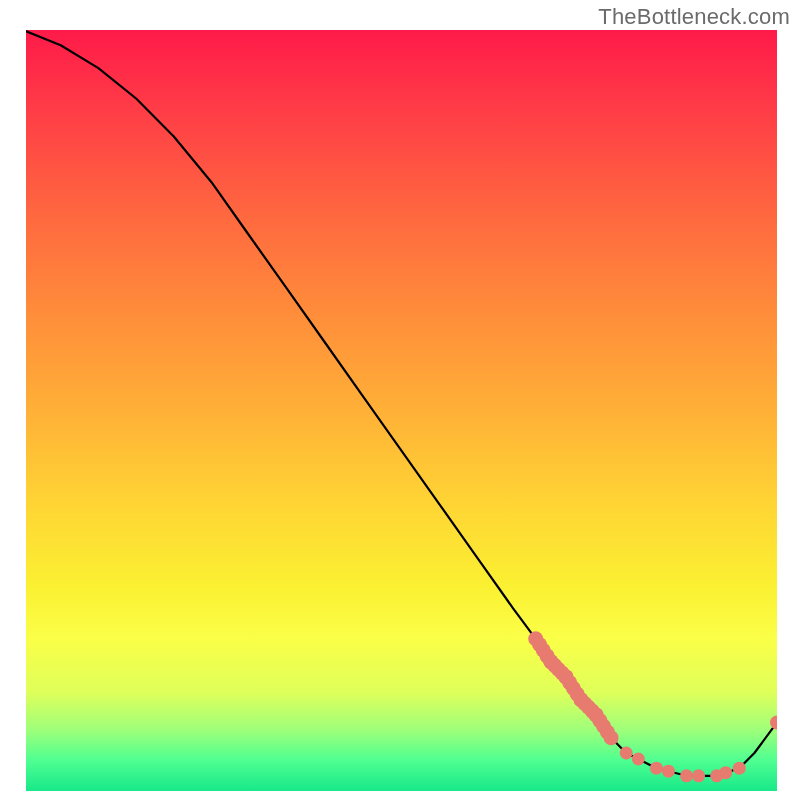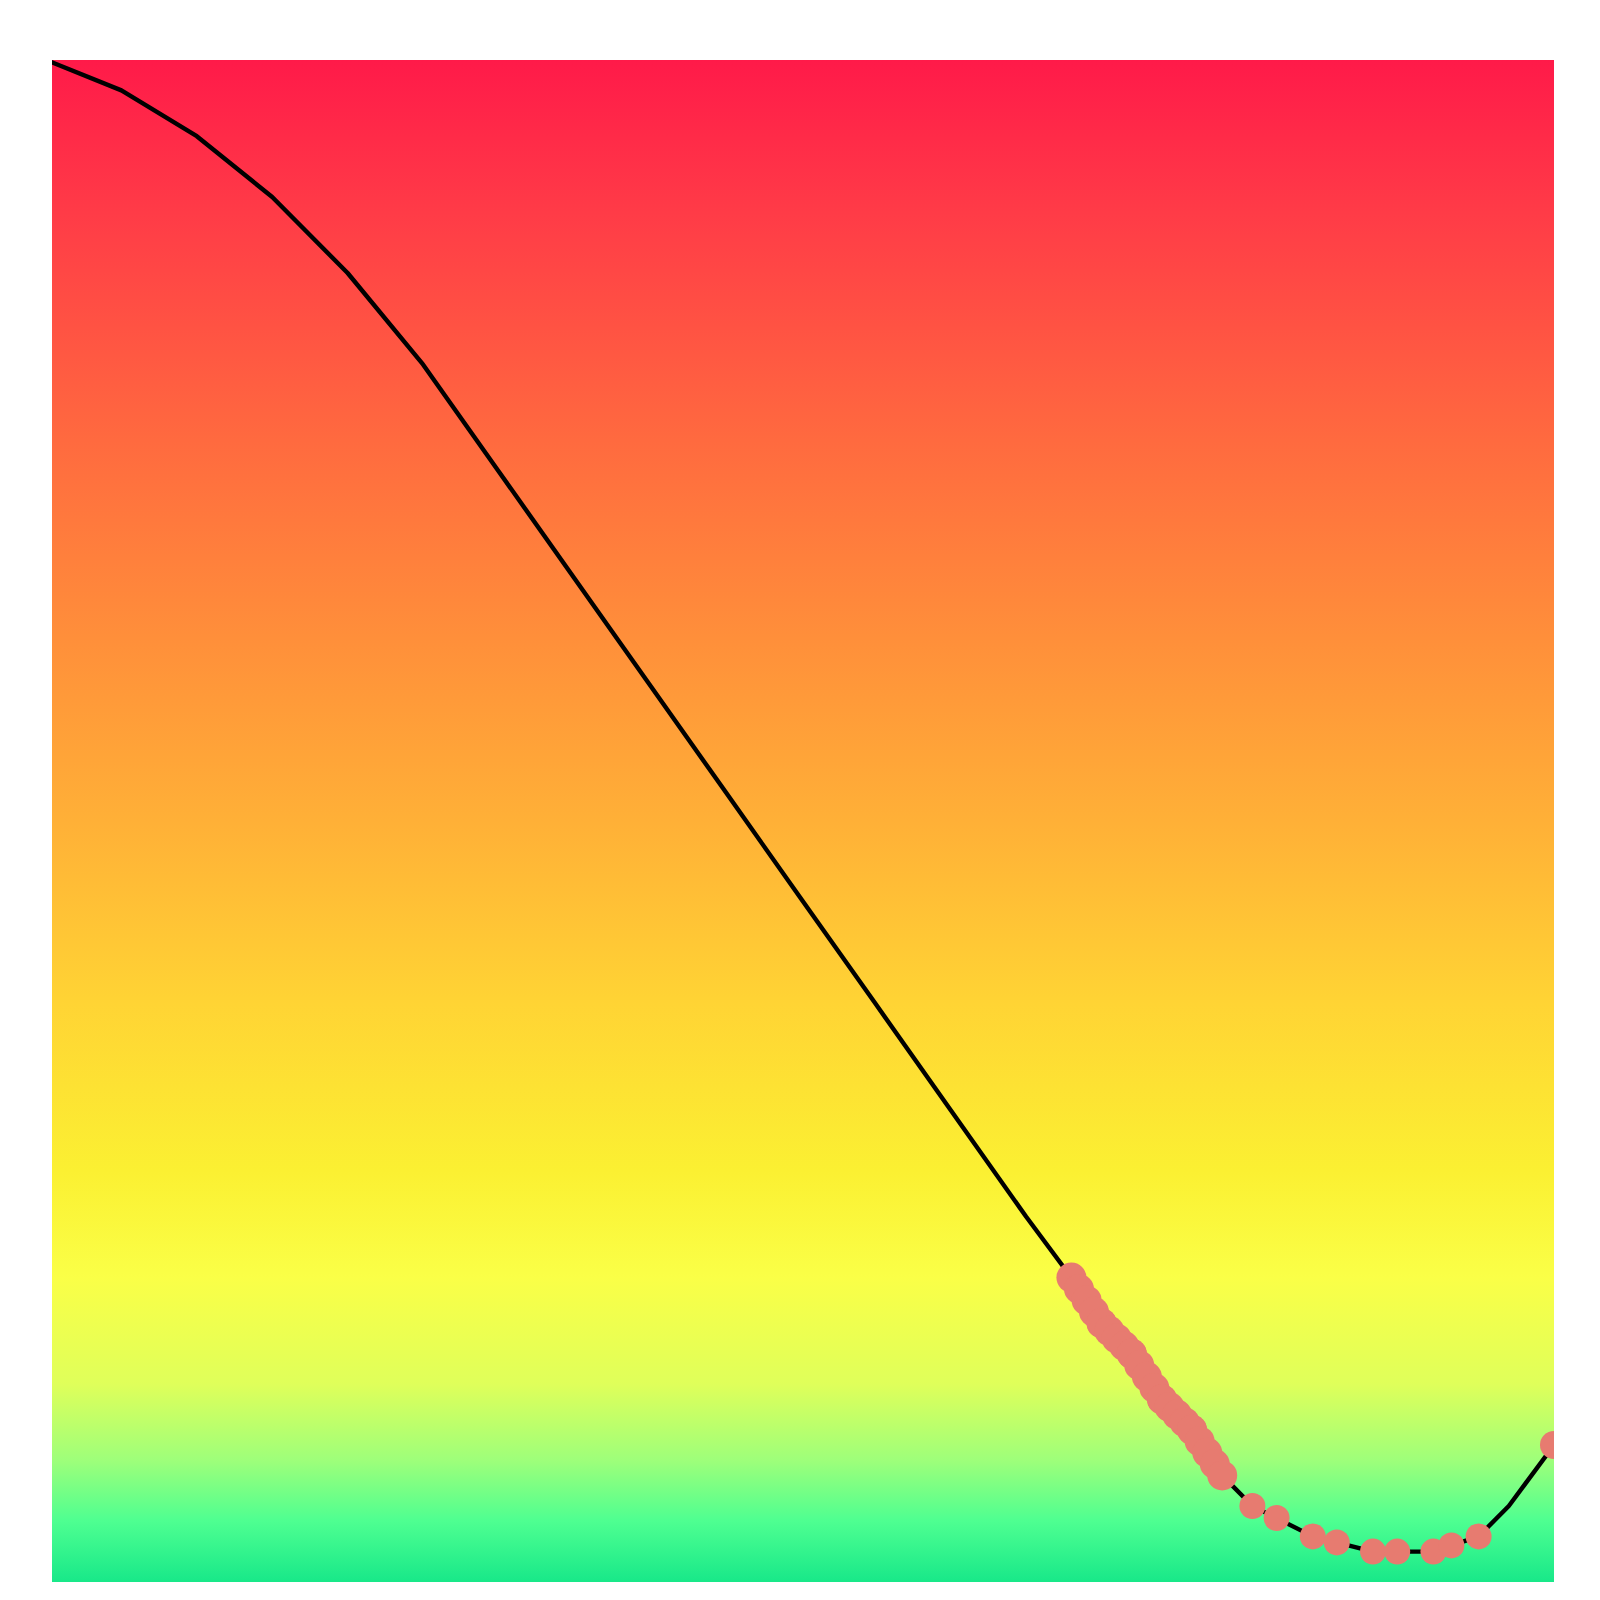--- a/index.html
+++ b/index.html
@@ -68,20 +68,21 @@
     position: absolute;
     left: 0; top: 0; bottom: 0;
     width: 3px;
     background: #fff;
   }
 </style>
 </head>
 <body>
 
 <div class="stage">
+  <div class="watermark">TheBottleneck.com</div>
 
   <div class="plot">
     <div class="gradient"></div>
 
     <div class="curve-layer">
       <svg viewBox="0 0 754 761" preserveAspectRatio="none">
         <path d="M0.0 0.0 L37.7 15.2 L75.4 38.1 L113.1 68.5 L150.8 106.5 L188.5 152.2 L226.2 205.5 L263.9 258.7 L301.6 312.0 L339.3 365.3 L377.0 418.6 L414.7 471.8 L452.4 525.1 L490.1 578.4 L512.7 608.8 L527.8 631.6 L542.9 646.9 L558.0 669.7 L573.0 684.9 L588.1 707.7 L603.2 723.0 L633.4 738.2 L663.5 745.8 L693.7 745.8 L716.3 738.2 L731.4 723.0 L754.0 692.5" id="curvePath" fill="none" stroke="#000" stroke-width="2.2" stroke-linecap="round" stroke-linejoin="round"></path>
         <g id="markerGroup">
             <circle cx="512.7" cy="608.8" r="7.5" fill="#e77b70"></circle>
             <circle cx="516.5" cy="614.5" r="7.5" fill="#e77b70"></circle>

